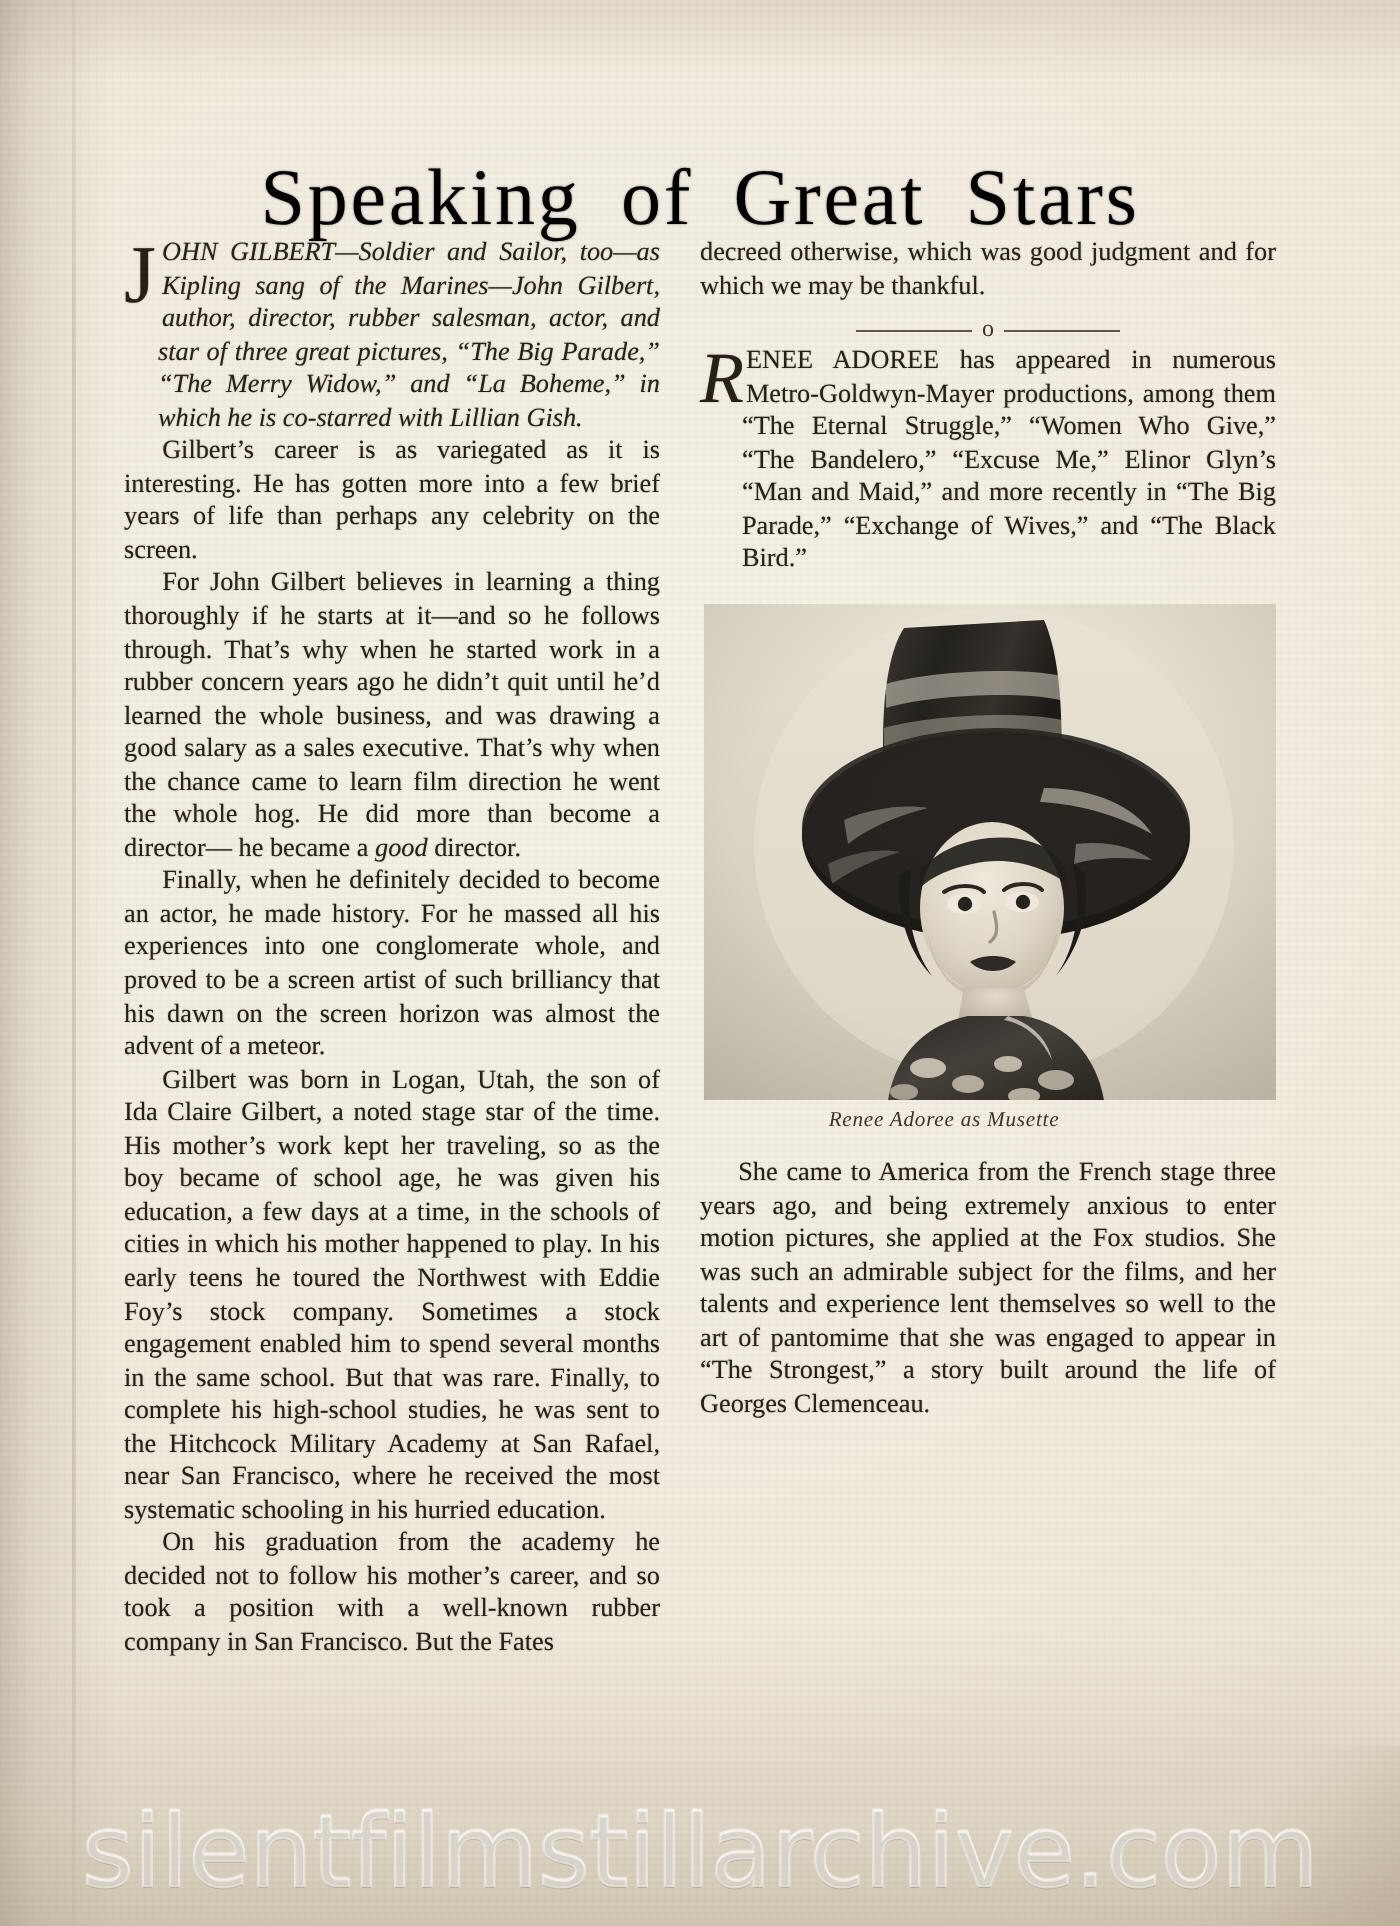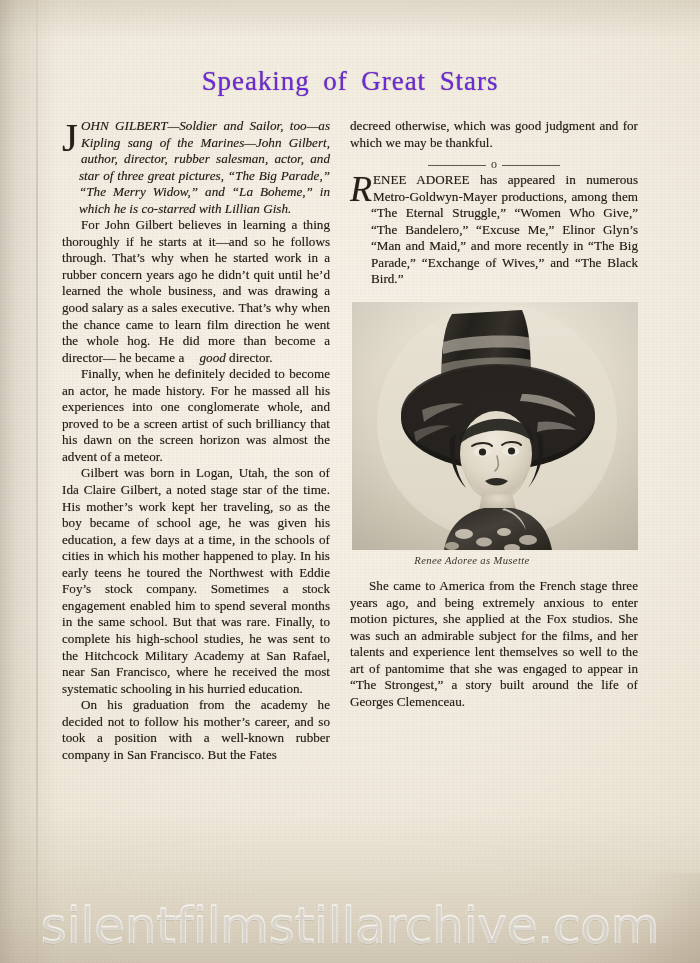--- a/index.html
+++ b/index.html
@@ -75,25 +75,25 @@
   #content {
     position: absolute;
     inset: 0;
   }
 
   #headline {
     position: absolute;
     left: 0; right: 0;
     top: 48px;
     text-align: center;
-    font-size: 27px;
+    font-size: 40px;
     font-weight: normal;
     letter-spacing: .035em;
     word-spacing: .22em;
-    color: #6d28d9;
+    color: #000000;
     text-shadow: 0 0 1.1px rgba(23,19,16,.55);
   }
 
   .column {
     position: absolute;
     top: 118px;
     width: 268px;
     font-size: 13.15px;
     line-height: 16.55px;
     text-align: justify;
@@ -127,21 +127,21 @@
     line-height: 31px;
     padding-right: 1px;
   }
   .dropcap-para .lead {
     display: block;
     margin-left: 22px;
     text-indent: 0;
   }
   #p-john .lead { margin-left: 17px; font-style: italic; }
   #p-renee .lead { margin-left: 21px; }
-  .ital { font-style: italic; margin-left: 12px; }
+  .ital { font-style: italic; }
 
   
   #ornament {
     position: absolute;
     left: 350px;
     top: 158px;
     width: 288px;
     height: 14px;
     display: flex;
     align-items: center;
@@ -240,20 +240,21 @@
 
     <h1 id="headline">Speaking of Great Stars</h1>
 
     <div class="column" id="col-left">
 
       <p class="dropcap-para noindent" id="p-john">
         <span class="dropcap">J</span>
         <span class="lead">OHN GILBERT—Soldier and Sailor, too—as Kipling sang of the Marines—John Gilbert, author, director, rubber salesman, actor, and star of three great pictures, “The Big Parade,” “The Merry Widow,” and “La Boheme,” in which he is co-starred with Lillian Gish.</span>
       </p>
 
+      <p>Gilbert’s career is as variegated as it is interesting. He has gotten more into a few brief years of life than perhaps any celebrity on the screen.</p>
 
       <p><span>For John Gilbert believes in learning a thing thoroughly if he starts at it—and so he follows through. That’s why when he started work in a rubber concern years ago he didn’t quit until he’d learned the whole business, and was drawing a good salary as a sales executive. That’s why when the chance came to learn film direction he went the whole hog. He did more than become a director— he became a </span><span class="ital">good</span><span> director.</span></p>
 
       <p>Finally, when he definitely decided to become an actor, he made history. For he massed all his experiences into one conglomerate whole, and proved to be a screen artist of such brilliancy that his dawn on the screen horizon was almost the advent of a meteor.</p>
 
       <p>Gilbert was born in Logan, Utah, the son of Ida Claire Gilbert, a noted stage star of the time. His mother’s work kept her traveling, so as the boy became of school age, he was given his education, a few days at a time, in the schools of cities in which his mother happened to play. In his early teens he toured the Northwest with Eddie Foy’s stock company. Sometimes a stock engagement enabled him to spend several months in the same school. But that was rare. Finally, to complete his high-school studies, he was sent to the Hitchcock Military Academy at San Rafael, near San Francisco, where he received the most systematic schooling in his hurried education.</p>
 
       <p>On his graduation from the academy he decided not to follow his mother’s career, and so took a position with a well-known rubber company in San Francisco.  But the Fates</p>
     </div>
 

